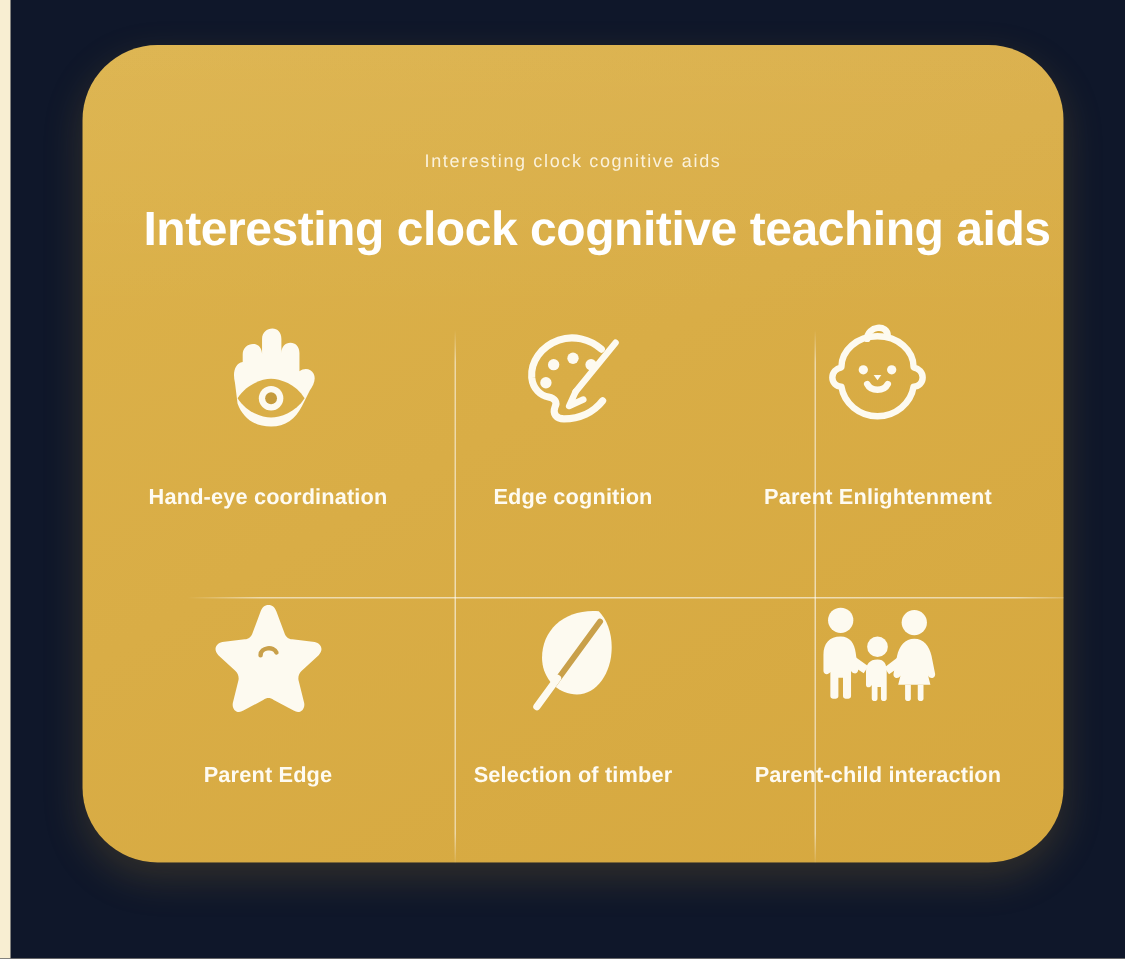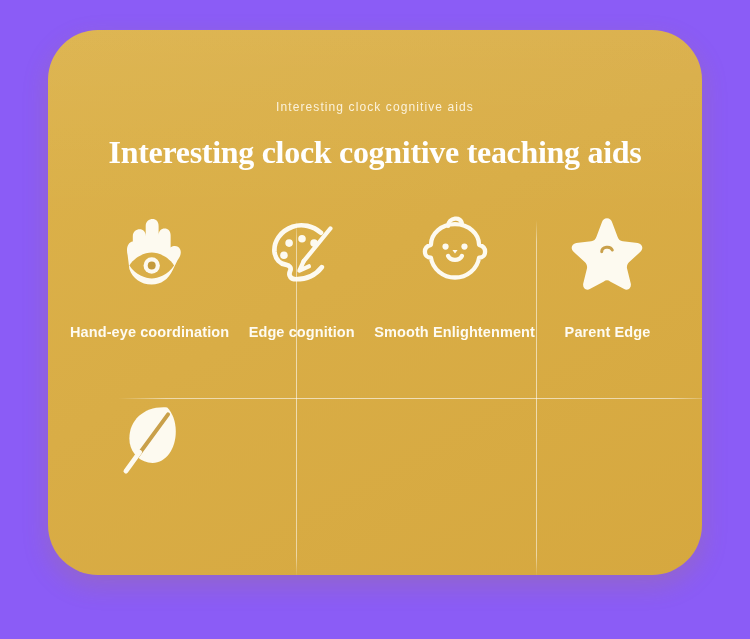--- a/index.html
+++ b/index.html
@@ -14,21 +14,22 @@
   body {
     background: #f8eed2;
     font-family: "Liberation Sans", "DejaVu Sans", sans-serif;
     position: relative;
   }
 
   
   .page {
     position: absolute;
     inset: 0;
-    background: #8b5cf6;
+    background: #0f172a;
+    margin-left: 7px;
   }
 
   
   .card {
     position: absolute;
     left: 48px;
     top: 30px;
     width: 654px;
     height: 545px;
     background: linear-gradient(150deg, #dcb24a 0%, #d9ad46 45%, #d6a83f 100%);
@@ -57,40 +58,39 @@
     font-size: 12px;
     font-weight: 400;
     letter-spacing: 1.1px;
     opacity: 0.94;
     z-index: 3;
   }
 
   .headline {
     position: absolute;
     top: 104px;
-    left: 0;
+    left: 16px;
     width: 100%;
     text-align: center;
     color: #ffffff;
     font-size: 32px;
     font-weight: bold;
     letter-spacing: -0.3px;
     z-index: 3;
-    font-family: Liberation Serif, serif;
   }
 
   
   .grid {
     position: absolute;
     left: 22px;
     top: 150px;
     width: 610px;
     height: 370px;
     display: grid;
-    grid-template-columns: 1fr 1fr 1fr 1fr;
+    grid-template-columns: 1fr 1fr 1fr;
     grid-template-rows: 1fr 1fr;
     z-index: 3;
   }
 
   .cell {
     position: relative;
     display: flex;
     flex-direction: column;
     align-items: center;
     justify-content: flex-start;
@@ -237,21 +237,21 @@
 
               <path d="M42 57 C45 63, 55 63, 58 57"></path>
             </g>
 
             <circle cx="39" cy="46" r="3.6" fill="#fdfaf0"></circle>
             <circle cx="61" cy="46" r="3.6" fill="#fdfaf0"></circle>
 
             <path d="M47 50 L53 50 L50 54 Z" fill="#fdfaf0"></path>
           </svg>
         </div>
-        <div class="cell-label">Smooth Enlightenment</div>
+        <div class="cell-label">Parent Enlightenment</div>
       </div>
 
       <div class="cell">
         <div class="icon-wrap">
           <svg width="88" height="88" viewBox="0 0 100 100" aria-hidden="true">
             <path d="M50 14
                      C53 14, 55 16, 56 19 L62 35
                      C63 38, 65 40, 68 40 L85 42
                      C90 43, 92 48, 88 52 L75 64
                      C73 66, 72 69, 73 72 L77 88
@@ -274,18 +274,50 @@
           <svg width="86" height="86" viewBox="0 0 100 100" aria-hidden="true">
 
             <path d="M70 18 C44 16, 26 32, 26 54 C26 68, 35 79, 48 82
                      C66 86, 80 68, 80 46 C80 34, 76 24, 70 18 Z" fill="#fdfaf0"></path>
 
             <path d="M71 26 L30 82" fill="none" stroke="#c9a04a" stroke-width="4.6" stroke-linecap="round"></path>
 
             <path d="M38 70 L22 92" fill="none" stroke="#fdfaf0" stroke-width="5.6" stroke-linecap="round"></path>
           </svg>
         </div>
-      </div>
-
+        <div class="cell-label">Selection of timber</div>
+      </div>
+
+      <div class="cell">
+        <div class="icon-wrap">
+          <svg width="92" height="86" viewBox="0 0 120 100" aria-hidden="true">
+            <g fill="#fdfaf0">
+
+              <circle cx="28" cy="22" r="11"></circle>
+              <path d="M28 36 C18 36, 13 42, 13 52 L13 66 C13 69, 17 70, 19 67 L19 88
+                       C19 91, 26 91, 26 88 L26 72 L30 72 L30 88
+                       C30 91, 37 91, 37 88 L37 66
+                       C40 70, 44 68, 43 64 L41 50 C40 42, 36 36, 28 36 Z"></path>
+
+              <path d="M38 52 L52 62 L48 68 L34 59 Z"></path>
+
+              <circle cx="60" cy="45" r="9"></circle>
+              <path d="M60 56 C53 56, 50 60, 50 67 L50 78 C50 81, 54 81, 55 78 L55 90
+                       C55 93, 60 93, 60 90 L60 80 L63 80 L63 90
+                       C63 93, 68 93, 68 90 L68 67 C68 60, 66 56, 60 56 Z"></path>
+
+              <circle cx="92" cy="24" r="11"></circle>
+              <path d="M92 38 C84 38, 79 44, 77 53 L74 68 C73 72, 78 74, 80 70 L78 78
+                       L106 78 L104 70 C106 74, 111 72, 110 68 L107 53
+                       C105 44, 100 38, 92 38 Z"></path>
+              <path d="M84 78 L84 90 C84 93, 89 93, 89 90 L89 78 Z"></path>
+              <path d="M95 78 L95 90 C95 93, 100 93, 100 90 L100 78 Z"></path>
+
+              <path d="M78 54 L66 63 L70 69 L83 60 Z"></path>
+            </g>
+          </svg>
+        </div>
+        <div class="cell-label">Parent-child interaction</div>
+      </div>
 
     </div>
   </div>
 </div>
 
 </body></html>

